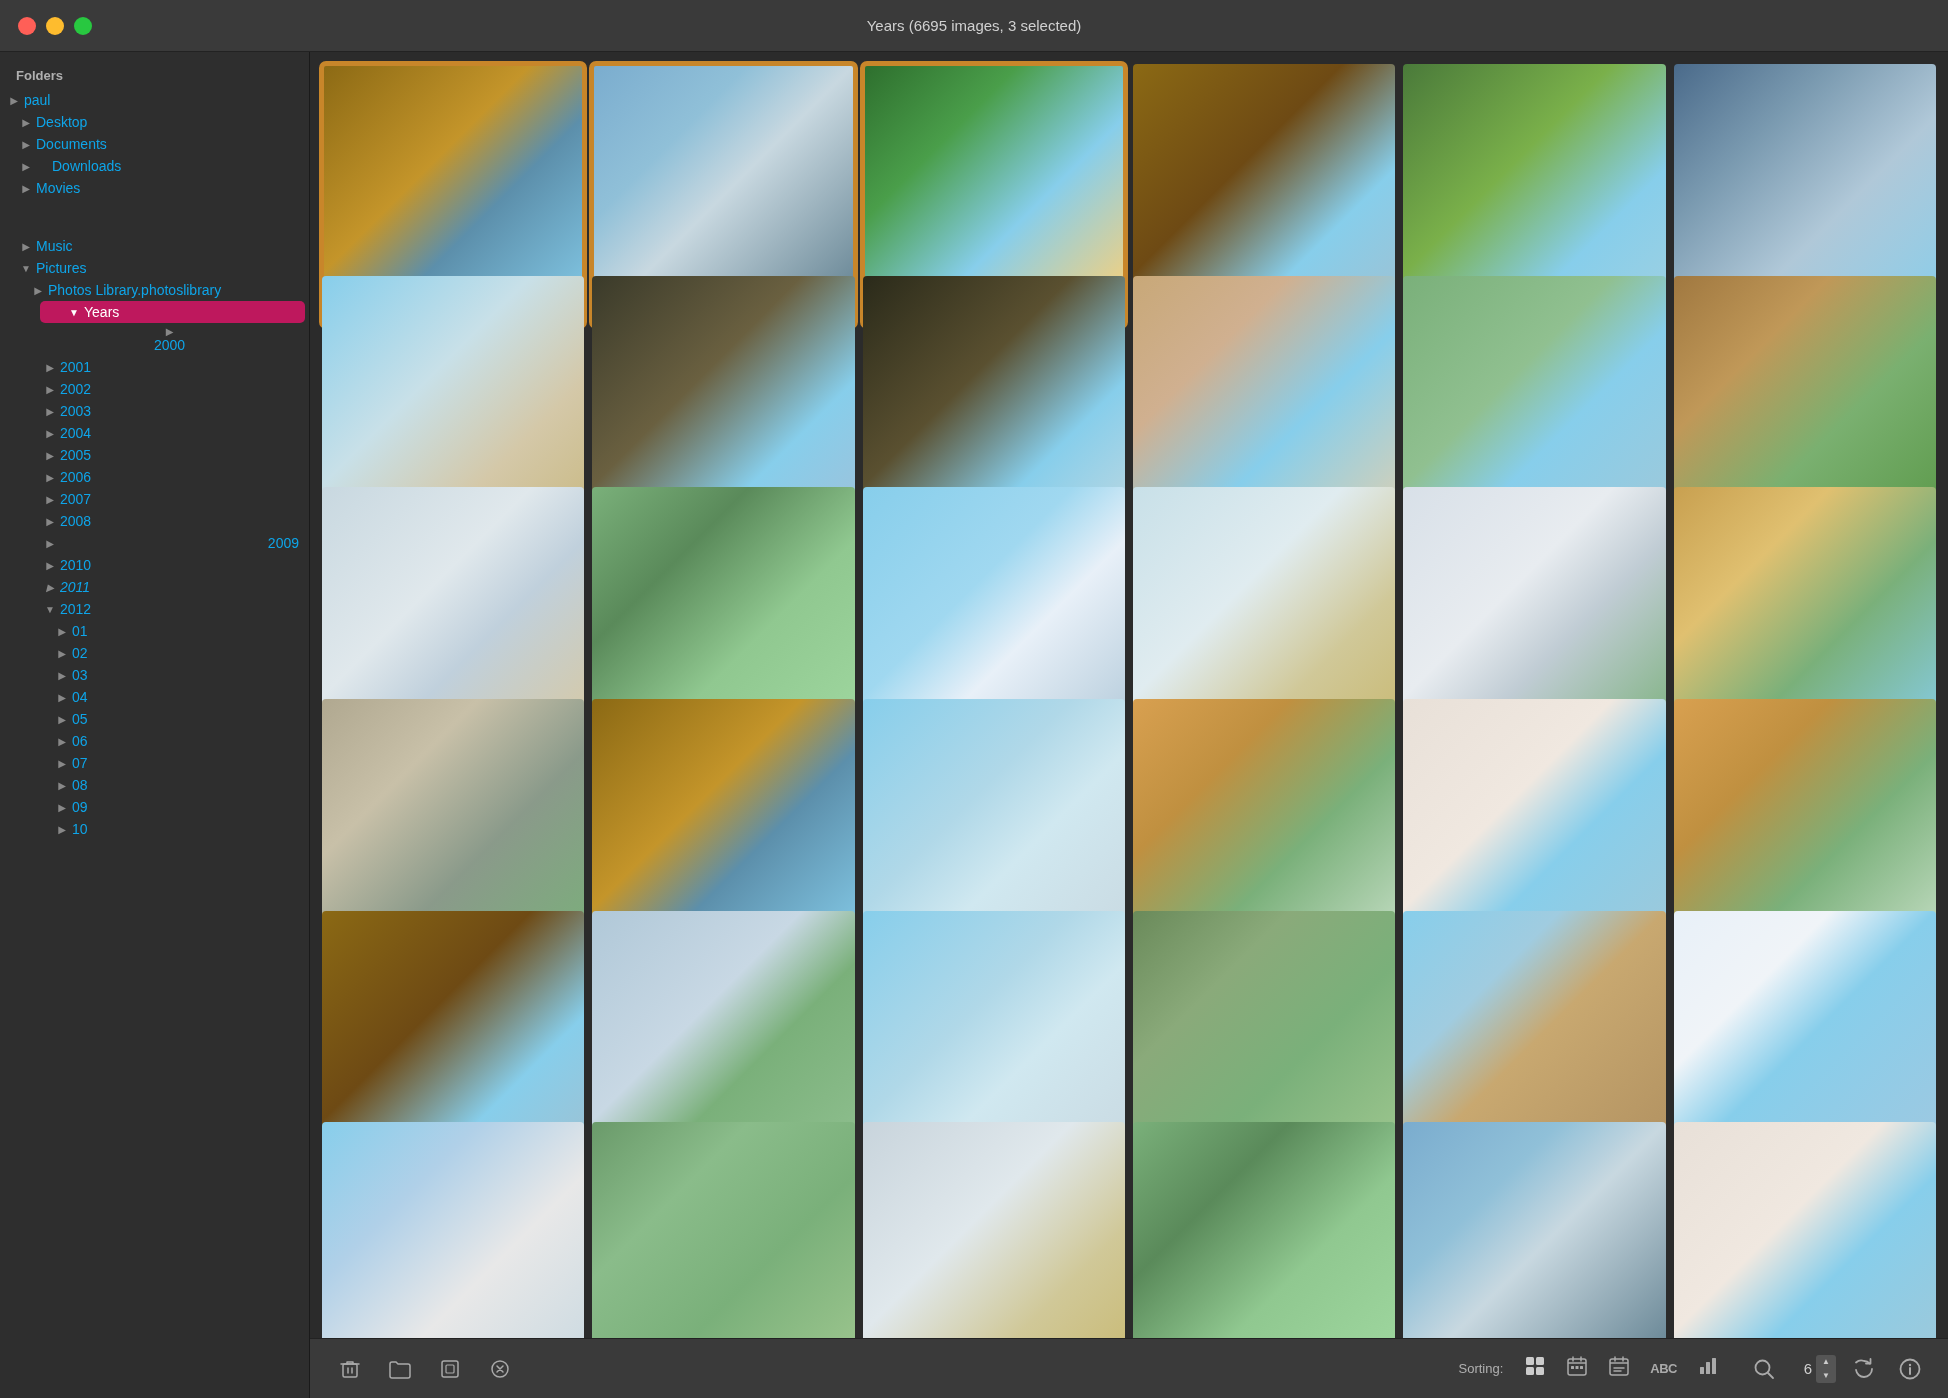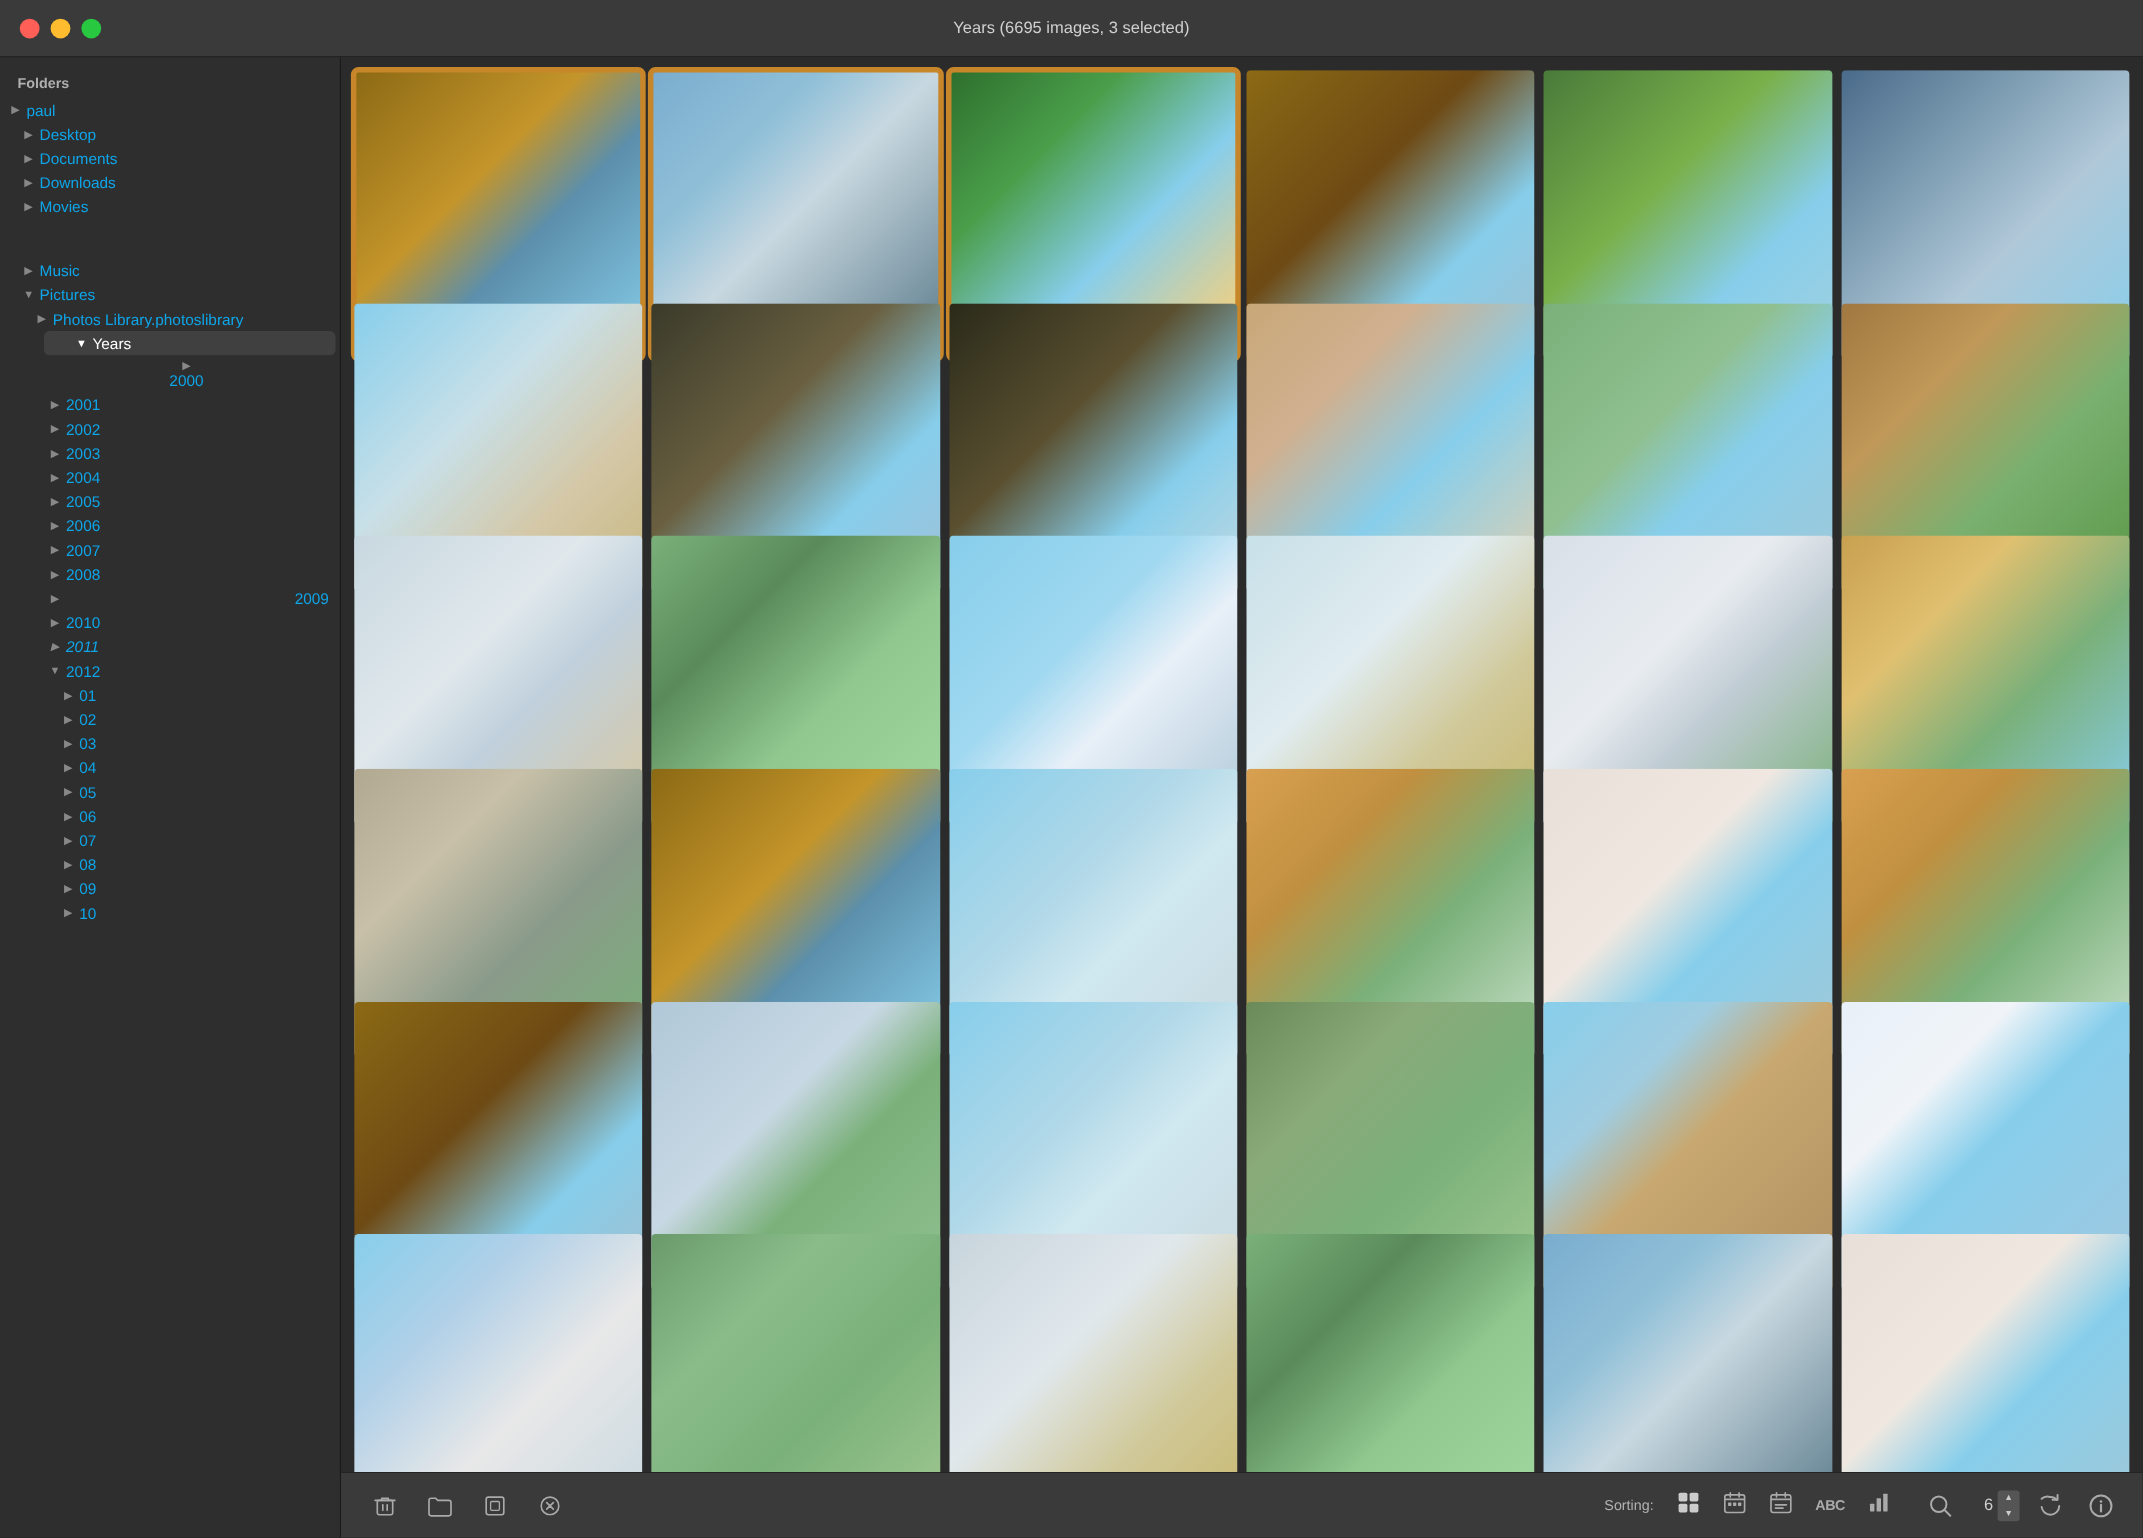--- a/index.html
+++ b/index.html
@@ -78,21 +78,21 @@
     .sidebar-item {
       display: flex;
       align-items: center;
       padding: 3px 6px 3px 0;
       font-size: 14px;
       color: #0ea5e9;
       cursor: pointer;
       border-radius: 5px;
       margin: 0 4px;
     }
-    .sidebar-item.selected { background: #404040; color: #fff; margin-left: 40px; }
+    .sidebar-item.selected { background: #be185d; color: #fff; margin-left: 40px; }
     .sidebar-item.selected .arrow { color: #fff; }
     .arrow {
       width: 20px;
       font-size: 10px;
       color: #888;
       text-align: center;
       flex-shrink: 0;
     }
     .arrow.expanded::before { content: '▼'; }
     .arrow.collapsed::before { content: '▶'; }
@@ -313,21 +313,21 @@
             <span class="item-label">paul</span>
           </div>
           <div class="sidebar-item" style="padding-left: 12px;">
             <span class="arrow collapsed"></span>
             <span class="item-label">Desktop</span>
           </div>
           <div class="sidebar-item" style="padding-left: 12px;">
             <span class="arrow collapsed"></span>
             <span class="item-label">Documents</span>
           </div>
-          <div class="sidebar-item" style="padding-left: 12px;">
+          <div class="sidebar-item" style="padding-left: 12px; gap: 16px;">
             <span class="arrow collapsed"></span>
             <span class="item-label">Downloads</span>
           </div>
           <div class="sidebar-item" style="padding-left: 12px;">
             <span class="arrow collapsed"></span>
             <span class="item-label">Movies</span>
           </div>
           <div class="sidebar-item" style="padding-left: 12px; margin-top: 36px;">
             <span class="arrow collapsed"></span>
             <span class="item-label">Music</span>

